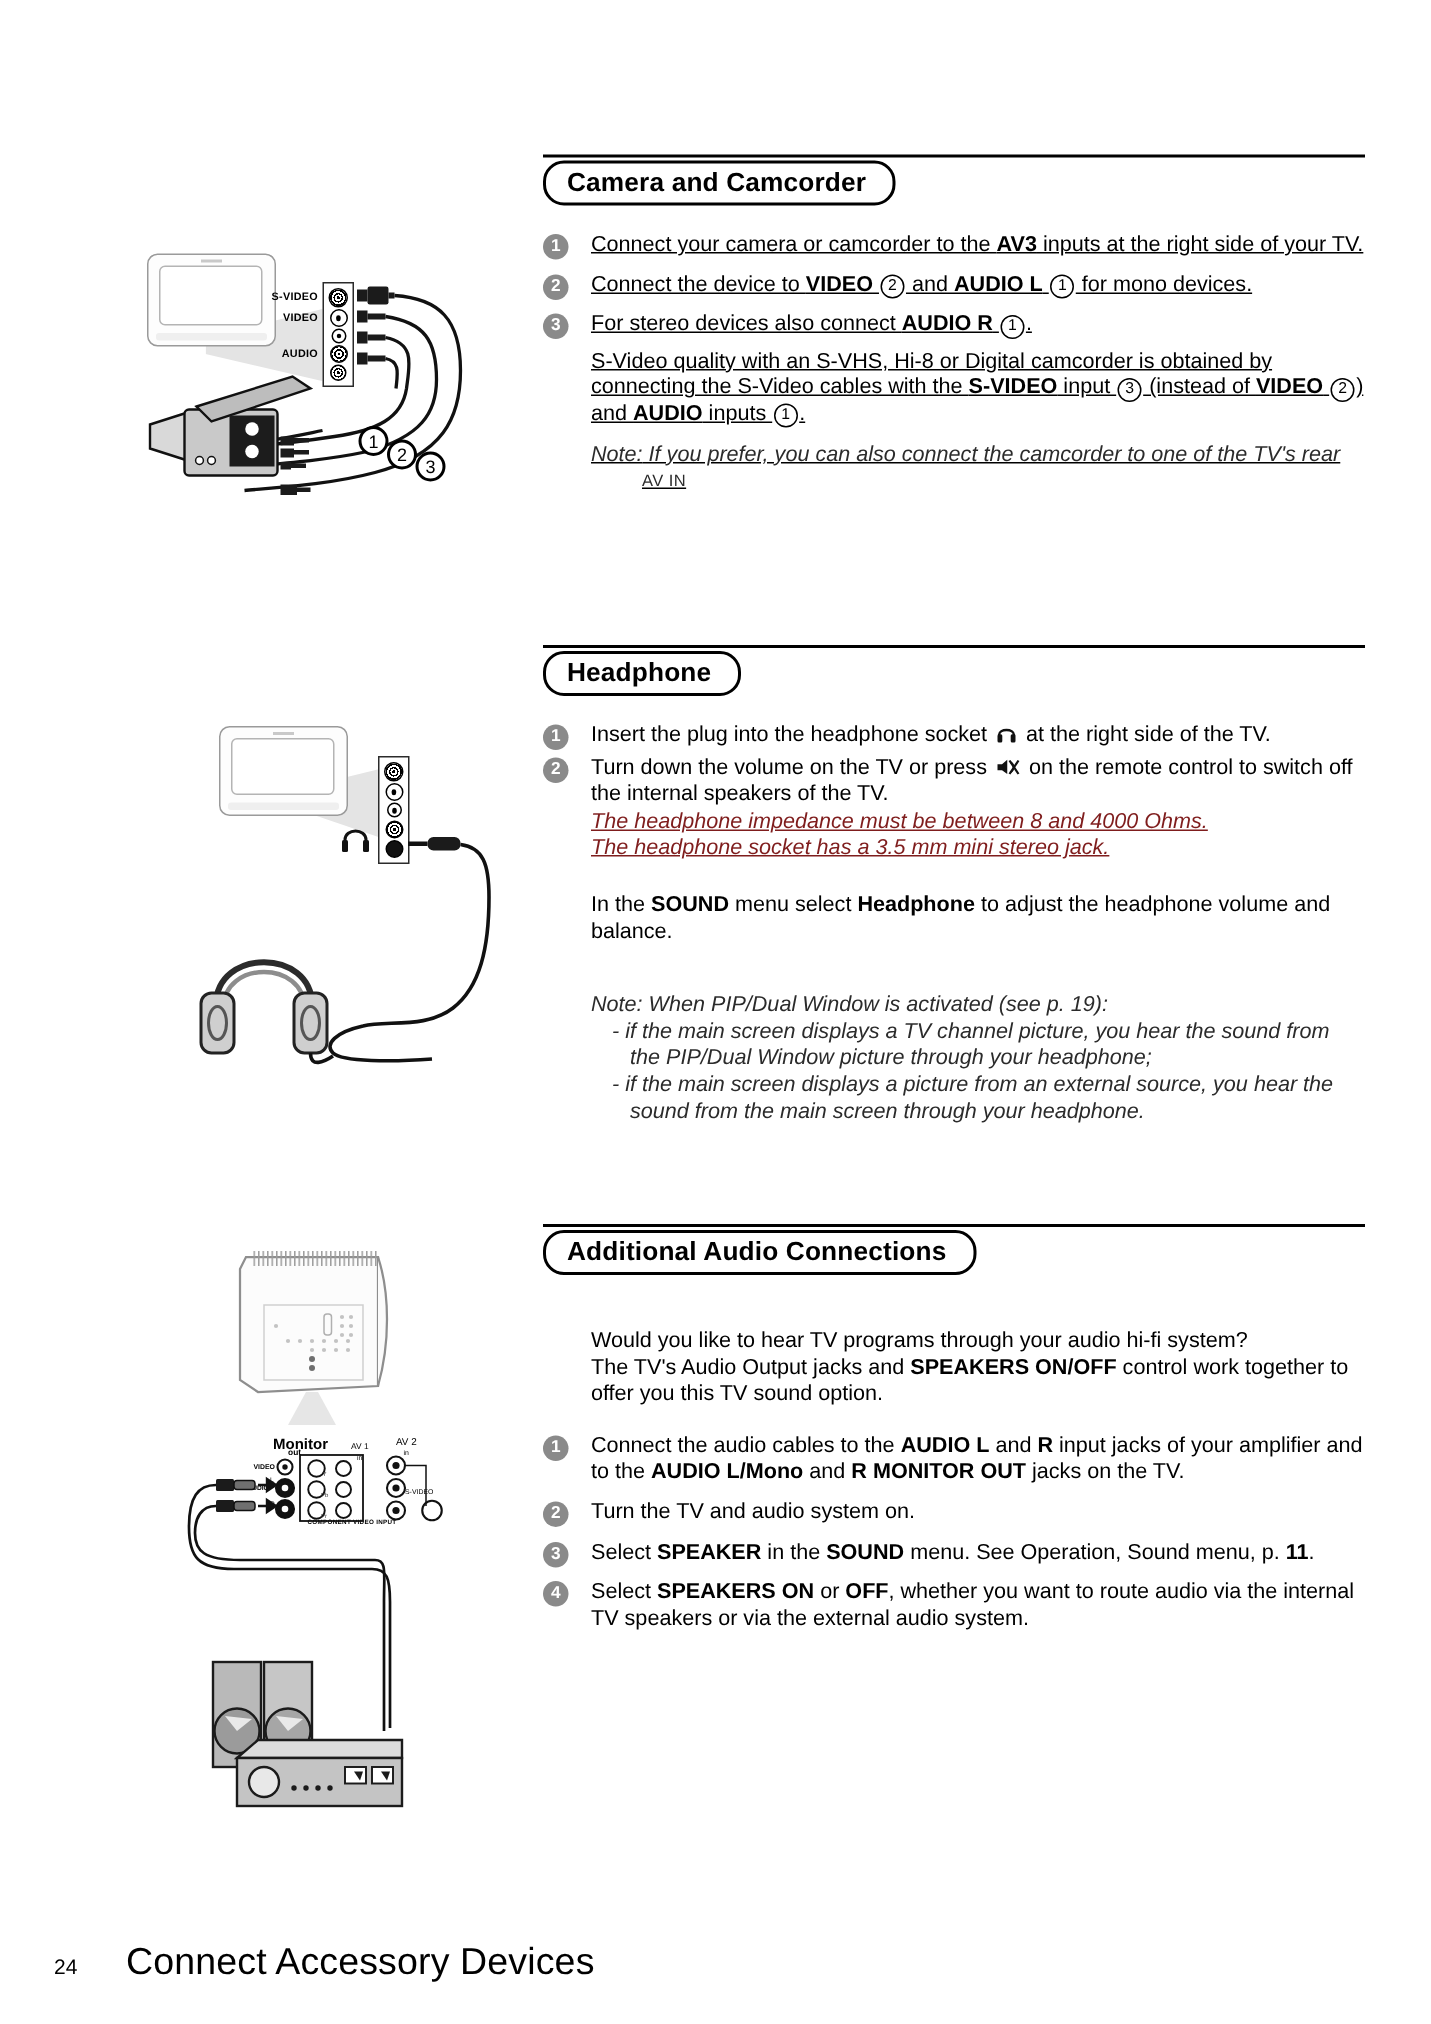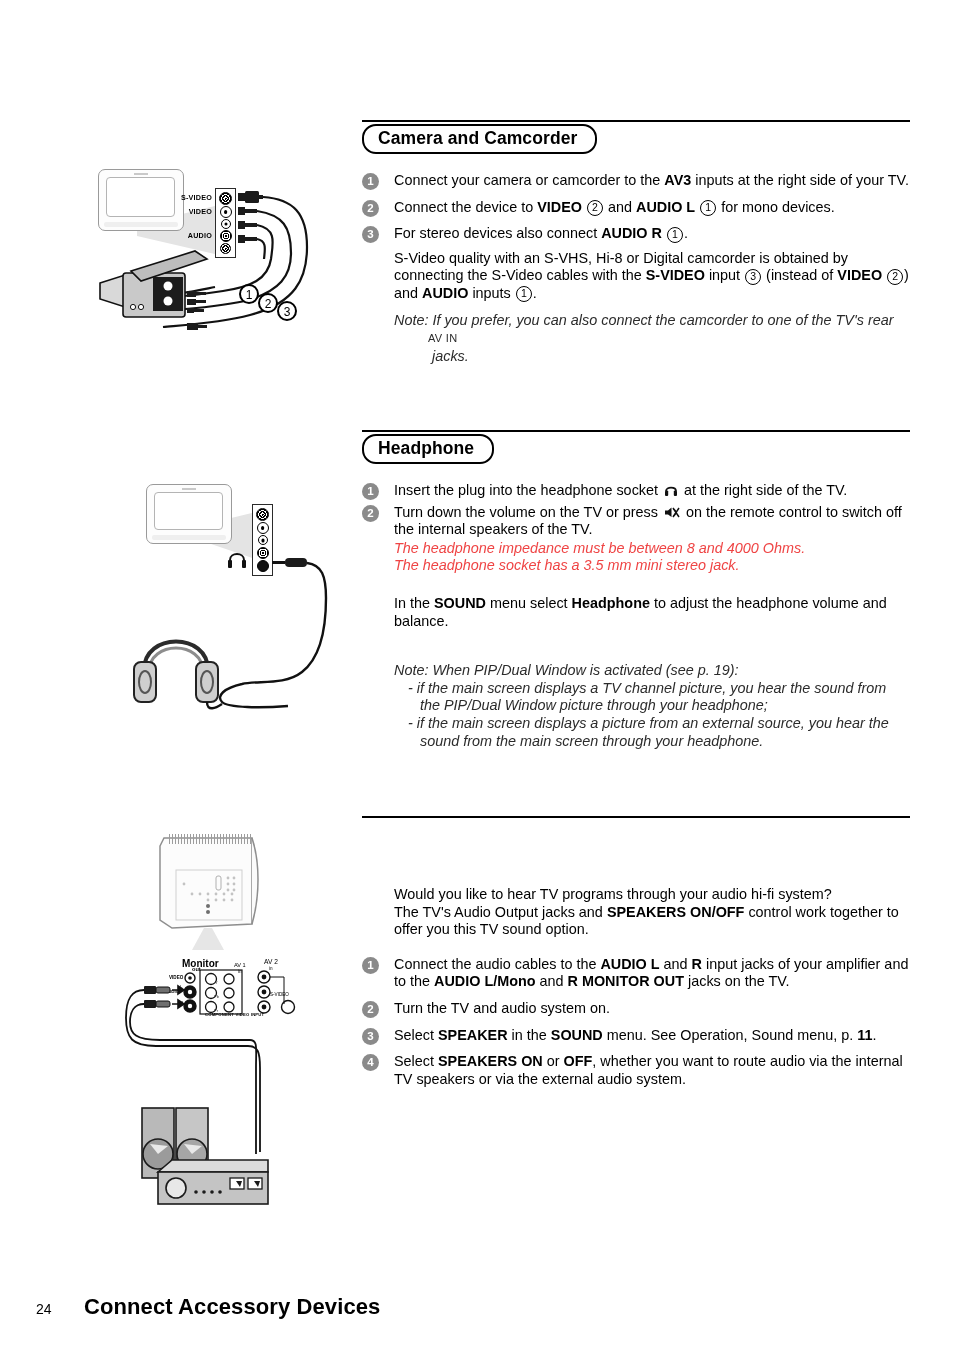--- a/index.html
+++ b/index.html
@@ -102,21 +102,22 @@
     font-size: 10.5px;
     line-height: 13px;
     text-align: center;
     font-weight: normal;
     vertical-align: 0.5px;
     margin: 0 1px;
   }
 
   .ital {
     font-style: italic;
-    color: #ef4444;
+    color: #7f1d1d;
+    text-decoration: underline;
   }
   .note {
     font-style: italic;
     color: #2b2b2b;
   }
   .note .hang {
     display: block;
     padding-left: 38px;
     text-indent: 0;
   }
@@ -145,22 +146,22 @@
     left: 36px;
     top: 1294px;
     display: flex;
     align-items: baseline;
   }
   .footer .pgnum {
     font-size: 14px;
     width: 48px;
   }
   .footer .ftitle {
-    font-size: 22px;
-    font-weight: bold;
+    font-size: 25px;
+    font-weight: normal;
     letter-spacing: 0.1px;
   }
 
   
   .illus { position: absolute; }
 
   
   .tv {
     position: absolute;
     border: 1.6px solid #9a9a9a;
@@ -515,21 +516,21 @@
         <circle cx="100" cy="360" r="1.8"></circle>
           <circle cx="108" cy="360" r="1.8"></circle>
       </g>
       <rect x="118" y="346" width="14" height="11" fill="#fff" stroke="#1b1b1b" stroke-width="1.3"></rect>
       <rect x="136" y="346" width="14" height="11" fill="#fff" stroke="#1b1b1b" stroke-width="1.3"></rect>
       <path d="M124 349 L 130 349 L 128 355 Z" fill="#1b1b1b"></path>
       <path d="M142 349 L 148 349 L 146 355 Z" fill="#1b1b1b"></path>
     </svg>
   </div>
 
-  <div class="text-col" style="top:120px;">
+  <div class="text-col" style="top:103px;text-decoration:underline;">
     <div class="sec-head">
       <div class="rule"></div>
       <div class="pill">Camera and Camcorder</div>
     </div>
 
     <div class="body-txt" style="margin-top:22px;">
 
       <div class="para numbered">
         <span class="bullet">1</span>
         <span>Connect your camera or camcorder to the <b>AV3</b> inputs at the right side of your TV.</span>
@@ -547,21 +548,20 @@
 
       <div class="para plain" style="margin-bottom:9px;">
         S-Video quality with an S-VHS, Hi-8 or Digital camcorder is obtained by
         connecting the S-Video cables with the <b>S-VIDEO</b> input <span class="circ">3</span> (instead of
         <b>VIDEO</b> <span class="circ">2</span>) and <b>AUDIO</b> inputs <span class="circ">1</span>.
       </div>
 
       <div class="para plain note">
         <span>Note:</span>
         If you prefer, you can also connect the camcorder to one of the TV's rear <span class="smallcaps">AV IN</span>
-        <span class="hang">jacks.</span>
       </div>
     </div>
   </div>
 
   <div class="text-col" style="top:430px;">
     <div class="sec-head">
       <div class="rule"></div>
       <div class="pill">Headphone</div>
     </div>
 
@@ -601,20 +601,21 @@
         <span>When PIP/Dual Window is activated (see p. 19):</span>
         <span class="dash" style="padding-left:26px; text-indent:-12px;">- if the main screen displays a TV channel picture, you hear the sound from the PIP/Dual Window picture through your headphone;</span>
         <span class="dash" style="padding-left:26px; text-indent:-12px;">- if the main screen displays a picture from an external source, you hear the sound from the main screen through your headphone.</span>
       </div>
     </div>
   </div>
 
   <div class="text-col" style="top:816px;">
     <div class="sec-head">
       <div class="rule"></div>
+      <div class="pill">Additional Audio Connections</div>
     </div>
 
     <div class="body-txt" style="margin-top:40px;">
 
       <div class="para plain" style="margin-bottom:17px;">
         Would you like to hear TV programs through your audio hi-fi system?<br>
         The TV's Audio Output jacks and <b>SPEAKERS ON/OFF</b> control work together
         to offer you this TV sound option.
       </div>
 

